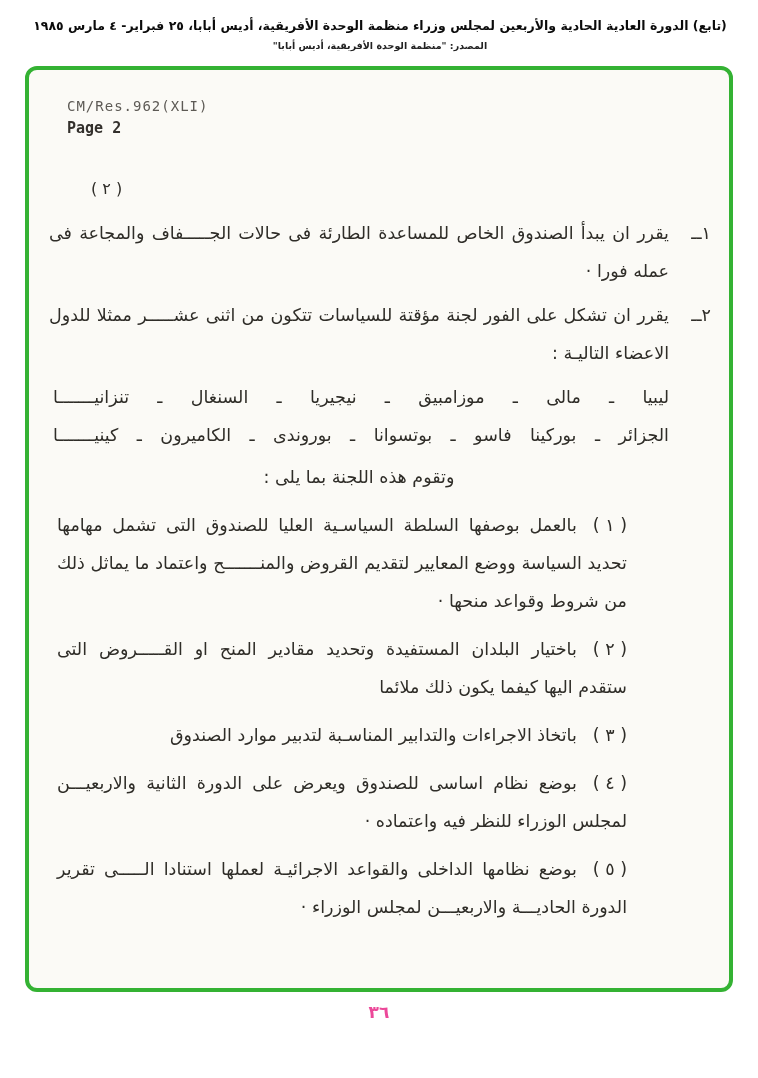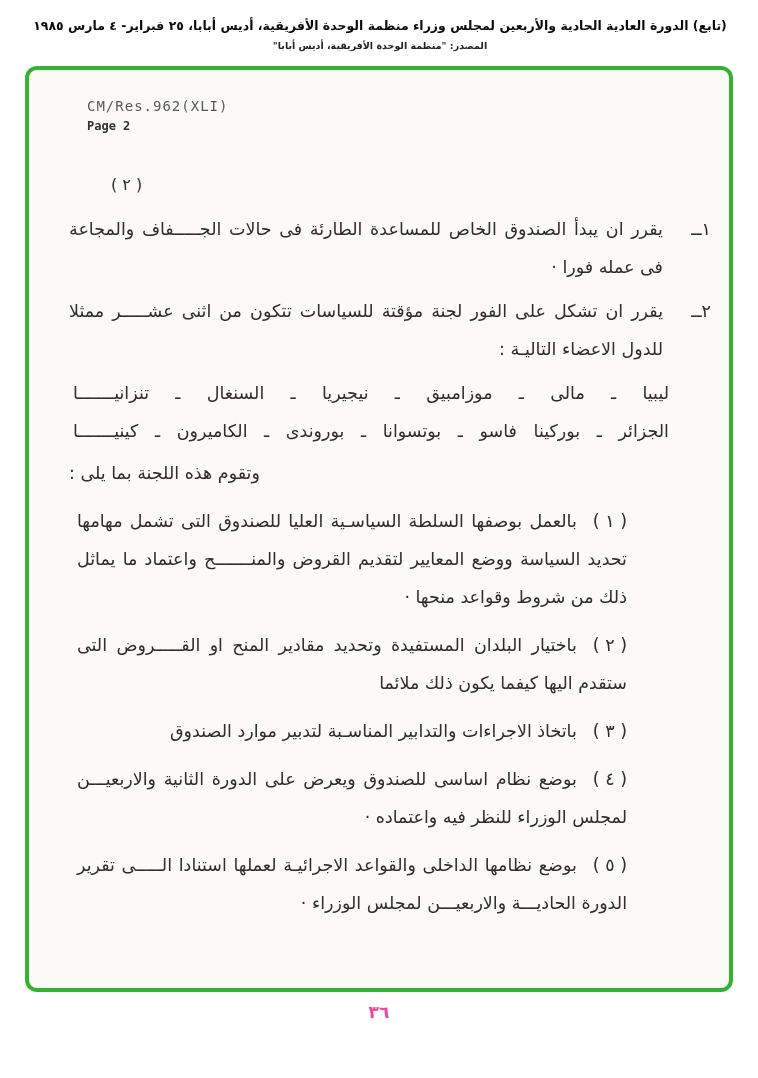--- a/index.html
+++ b/index.html
@@ -30,36 +30,36 @@
   }
 
   
   .doc-frame {
     margin: 15px auto 0 auto;
     width: 708px;
     height: 926px;
     border: 4px solid #34b233;
     border-radius: 12px;
     background: #fbfaf6;
-    padding: 28px 18px 0 40px;
+    padding: 28px 18px 0 20px;
     position: relative;
   }
 
   .doc-ref {
     margin-left: 18px;
     font-family: "DejaVu Sans Mono", "Liberation Mono", monospace;
     font-size: 14px;
     letter-spacing: 1px;
     color: #5d5a55;
   }
   .doc-pagelabel {
     margin-left: 18px;
     margin-top: 5px;
     font-family: "DejaVu Sans Mono", "Liberation Mono", monospace;
-    font-size: 12px;
+    font-size: 15px;
     font-weight: bold;
     color: #33302c;
   }
 
   .section-heading {
     direction: rtl;
     width: fit-content;
     margin: 42px 0 0 42px;
     font-size: 16px;
     color: #2f2d28;
@@ -74,37 +74,37 @@
   }
 
   .item { display: flex; margin-bottom: 6px; }
   .item .marker {
     flex: 0 0 36px;
     text-align: right;
     font-weight: normal;
   }
   .item .item-text {
     flex: 1;
-    margin-right: 12px;
+    margin-right: 6px;
     text-align: justify;
     text-align-last: right;
   }
 
   .country-line {
     margin-left: 4px;
     margin-right: 42px;
     text-align: justify;
     text-align-last: justify;
   }
 
   .committee-intro {
     margin-right: 42px;
     margin-top: 4px;
     margin-bottom: 10px;
-    text-align: left;
+    text-align: center;
   }
 
   .sub-item {
     margin: 0 84px 10px 8px;
     text-align: justify;
     text-align-last: right;
   }
   .sub-item .marker {
     float: right;
     margin-left: 16px;

